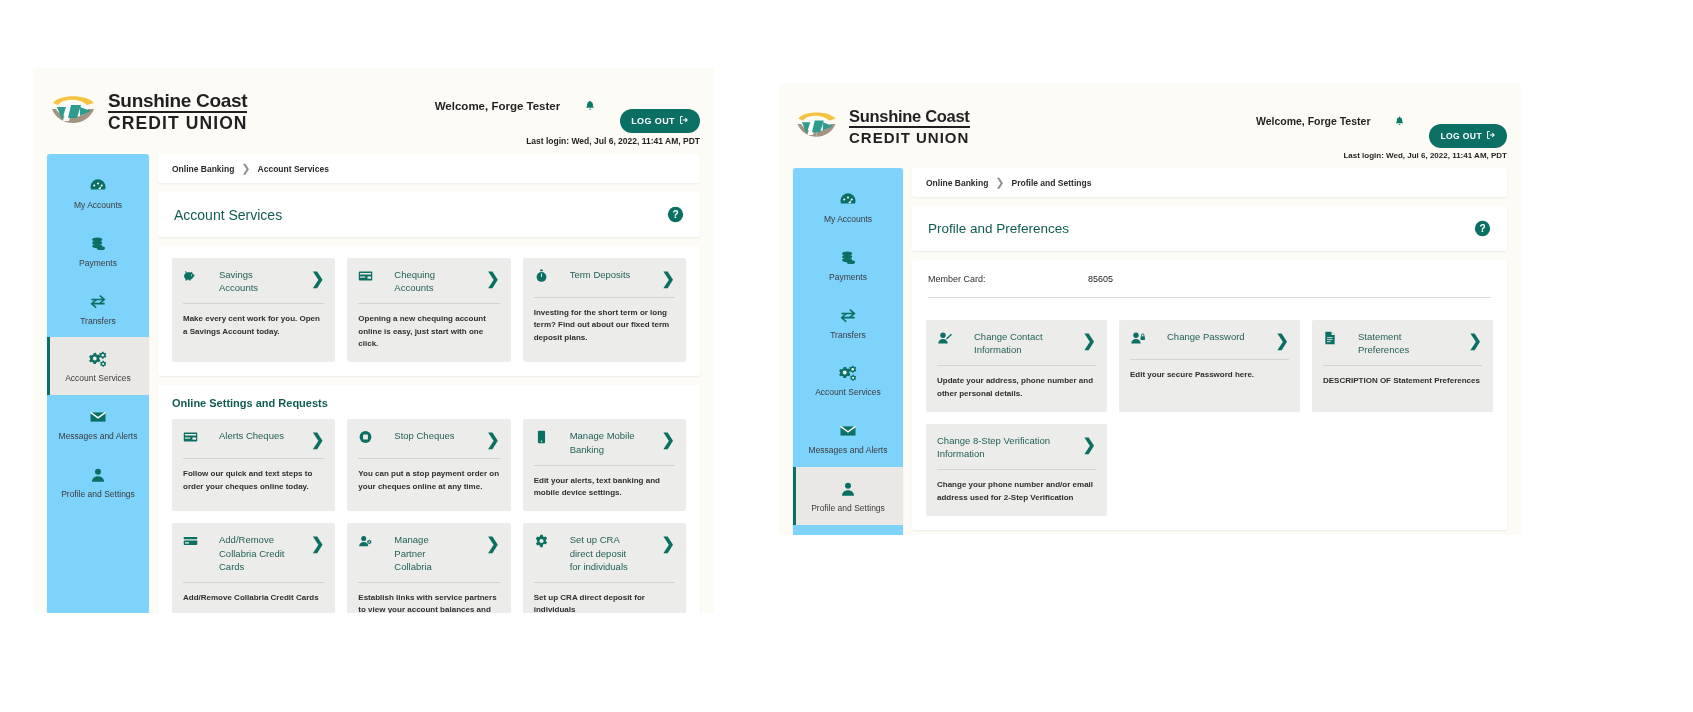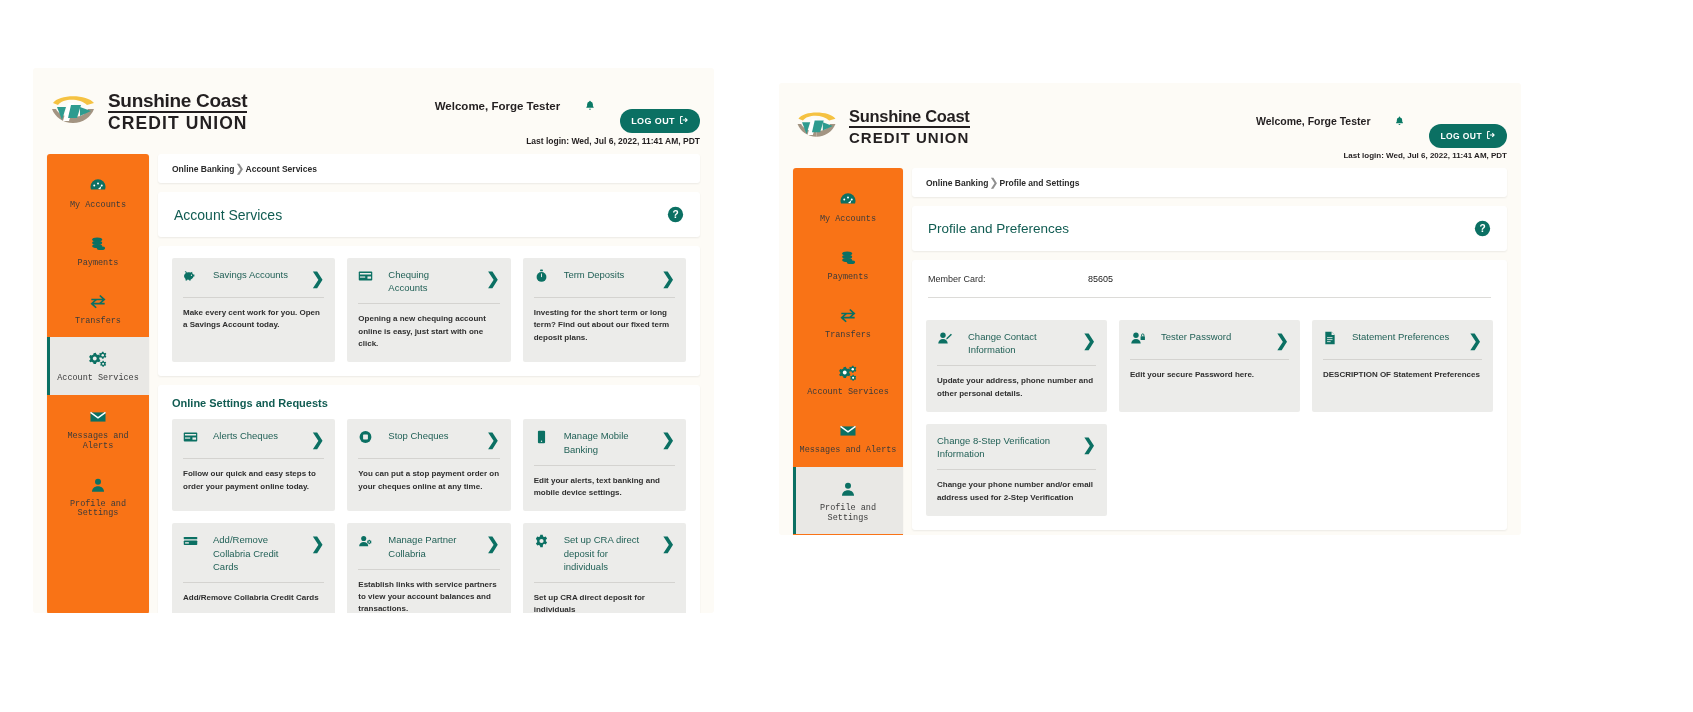--- a/index.html
+++ b/index.html
@@ -76,26 +76,25 @@
     margin-top: 31px;
   }
   .app-a .logout-btn { font-size: 9px; padding: 6px 11px; }
   .app-b .logout-btn { font-size: 8.5px; padding: 6px 11px; }
 
   
   .app-body { display: flex; gap: 9px; padding: 0 14px 14px 14px; align-items: flex-start; }
 
   
   .sidebar {
-    background: #f97316;
+    background: #7dd3fc;
     border-radius: 3px;
     flex: none;
     padding: 10px 0 16px 0;
     box-shadow: 0 1px 2px rgba(0,0,0,.07);
-    font-family: Liberation Mono, monospace;
   }
   .app-a .sidebar { width: 102px; min-height: 460px; }
   .app-b .sidebar { width: 110px; min-height: 375px; }
 
   .nav-item {
     position: relative;
     display: flex;
     flex-direction: column;
     align-items: center;
     gap: 5px;
@@ -119,21 +118,21 @@
 
   .panel {
     background: #ffffff;
     border-radius: 3px;
     box-shadow: 0 1px 2px rgba(0,0,0,.07);
   }
   .crumbs {
     padding: 8px 14px;
     display: flex;
     align-items: center;
-    gap: 1px;
+    gap: 7px;
     font-size: 8.5px;
     font-weight: bold;
     color: #2b2b2b;
   }
   .crumb-sep { color: #8f8f8f; font-weight: normal; font-size: 11px; }
   .crumb.link { cursor: pointer; }
 
   .page-head {
     padding: 14px 16px;
     display: flex;
@@ -162,21 +161,21 @@
     background: #ececea;
     border-radius: 2px;
     padding: 10px 11px 12px 11px;
     cursor: pointer;
     display: flex;
     flex-direction: column;
   }
   .card-top {
     display: flex;
     align-items: flex-start;
-    gap: 15px;
+    gap: 21px;
   }
   .card-icon { color: #0b7063; flex: none; margin-top: 1px; }
   .card-title {
     flex: 1;
     font-size: 9.5px;
     color: #1f5f55;
     line-height: 1.38;
     padding-right: 3px;
   }
   .chev { color: #0b7063; flex: none; font-weight: bold; margin-top: 1px; }
@@ -407,21 +406,21 @@
                     <rect x="1" y="2" width="18" height="12" rx="1.2"></rect>
                     <rect x="2.6" y="4" width="14.8" height="2" fill="#ececea"></rect>
                     <rect x="2.6" y="8.6" width="7" height="1.6" fill="#ececea"></rect>
                     <rect x="12.6" y="8.6" width="4.8" height="3" fill="#ececea"></rect>
                   </svg>
                 </span>
                 <span class="card-title">Alerts Cheques</span>
                 <span class="chev">❯</span>
               </div>
               <div class="card-rule"></div>
-              <div class="card-desc">Follow our quick and easy steps to order your payment online today.</div>
+              <div class="card-desc">Follow our quick and text steps to order your cheques online today.</div>
             </div>
 
             <div class="card">
               <div class="card-top">
                 <span class="card-icon">
                   <svg width="15" height="14" viewBox="0 0 18 18" fill="#0b7063">
                     <circle cx="9" cy="9" r="7.6"></circle>
                     <rect x="5.9" y="5.9" width="6.2" height="6.2" rx=".8" fill="#ececea"></rect>
                   </svg>
                 </span>
@@ -676,21 +675,21 @@
               <div class="card">
                 <div class="card-top">
                   <span class="card-icon">
                     <svg width="16" height="14" viewBox="0 0 20 18" fill="#0b7063">
                       <circle cx="7.4" cy="5.4" r="3.5"></circle>
                       <path d="M1.3 16c0-3.4 2.7-5.7 6.1-5.7s6.1 2.3 6.1 5.7z"></path>
                       <rect x="13.3" y="6.6" width="5.6" height="5" rx=".7"></rect>
                       <path d="M14.6 6.6V5.2a1.5 1.5 0 0 1 3 0v1.4" fill="none" stroke="#0b7063" stroke-width="1.2"></path>
                     </svg>
                   </span>
-                  <span class="card-title">Tester Password</span>
+                  <span class="card-title">Change Password</span>
                   <span class="chev">❯</span>
                 </div>
                 <div class="card-rule"></div>
                 <div class="card-desc">Edit your secure Password here.</div>
               </div>
 
               <div class="card">
                 <div class="card-top">
                   <span class="card-icon">
                     <svg width="14" height="14" viewBox="0 0 16 18" fill="#0b7063">

